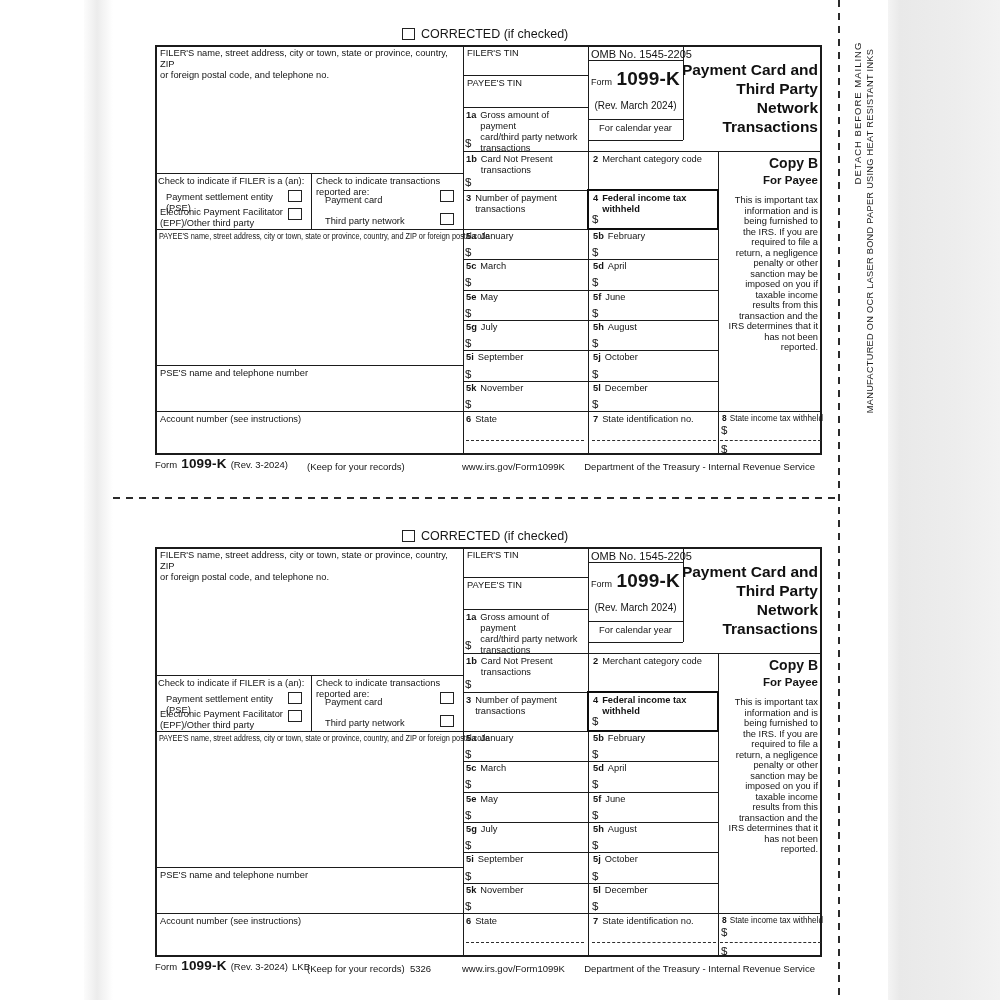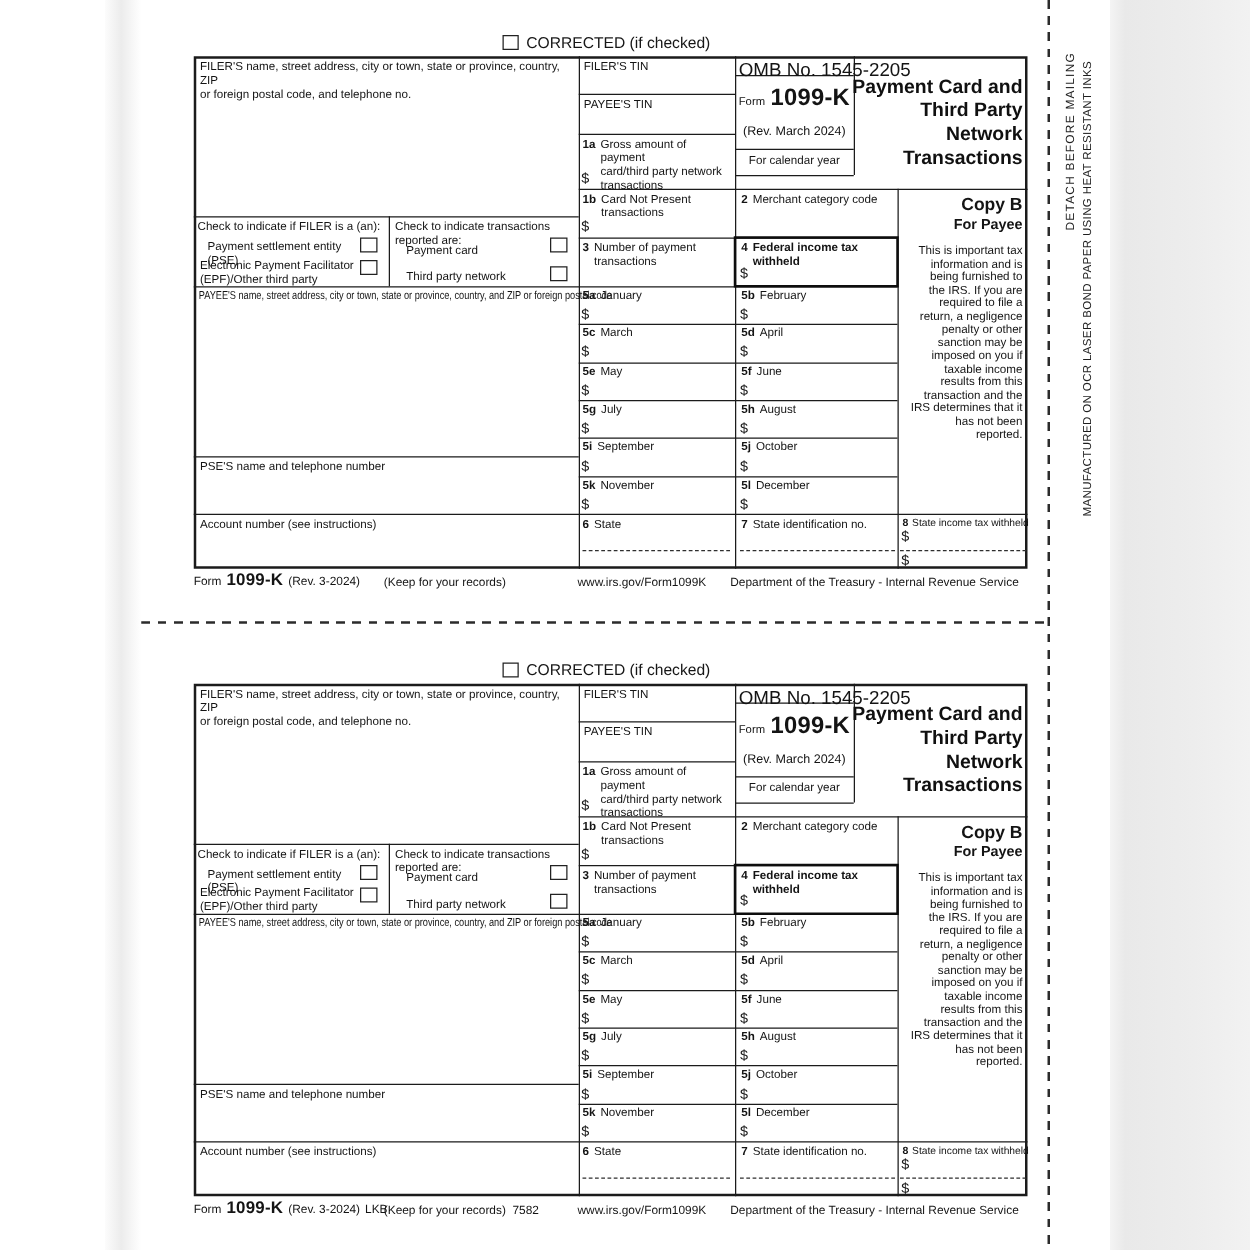--- a/index.html
+++ b/index.html
@@ -30,21 +30,21 @@
   .pre{white-space:pre-line;}
   .nw{white-space:nowrap;}
   .cell{position:absolute;display:flex;align-items:flex-start;}
   .bnum{font-weight:bold;font-size:9.3px;line-height:11px;margin-right:4px;}
   .btxt{font-size:9.3px;line-height:11px;white-space:pre-line;}
   .bold{font-weight:bold;}
   .dollar{position:absolute;font-size:11.5px;line-height:12px;color:#141414;}
   .cb{position:absolute;width:14px;height:12px;border:1.4px solid #222;background:#fff;box-sizing:border-box;}
 
   .corr-label{position:absolute;left:421px;top:27px;font-size:12.5px;color:#161616;}
-  .omb{position:absolute;left:591px;top:48px;width:92px;font-size:15px;white-space:nowrap;}
+  .omb{position:absolute;left:591px;top:48px;width:92px;font-size:11px;white-space:nowrap;}
   .formnum{position:absolute;left:588px;top:68px;width:95px;text-align:center;}
   .formnum .w{font-size:9px;}
   .formnum .n{font-size:19px;font-weight:bold;letter-spacing:0.2px;}
   .rev{position:absolute;left:588px;top:100px;width:95px;text-align:center;font-size:10px;}
   .calyr{position:absolute;left:588px;top:123px;width:95px;text-align:center;font-size:9.3px;}
   .title{position:absolute;left:664px;top:60px;width:154px;text-align:right;
        font-size:15.5px;line-height:19px;font-weight:bold;white-space:pre-line;color:#101010;}
   .copyb{position:absolute;left:718px;top:155px;width:100px;text-align:right;font-size:14px;font-weight:bold;}
   .forpayee{position:absolute;left:718px;top:174px;width:100px;text-align:right;font-size:11.5px;font-weight:bold;}
   .legal{position:absolute;left:720px;top:195px;width:98px;text-align:right;
@@ -486,17 +486,17 @@
 has not been
 reported.</div>
 
     <div class="footer-group">
       <span class="f-sm">Form</span>
       <span class="f-num">1099-K</span>
       <span class="f-sm">(Rev. 3-2024)</span>
       <span class="f-sm only-second">LKB</span>
     </div>
     <span class="f-keep">(Keep for your records)</span>
-    <span class="f-code only-second">7582</span>
+    <span class="f-code only-second">5326</span>
     <span class="f-url">www.irs.gov/Form1099K</span>
     <span class="f-dept">Department of the Treasury - Internal Revenue Service</span>
   </div>
   </div>
 
 </body></html>

